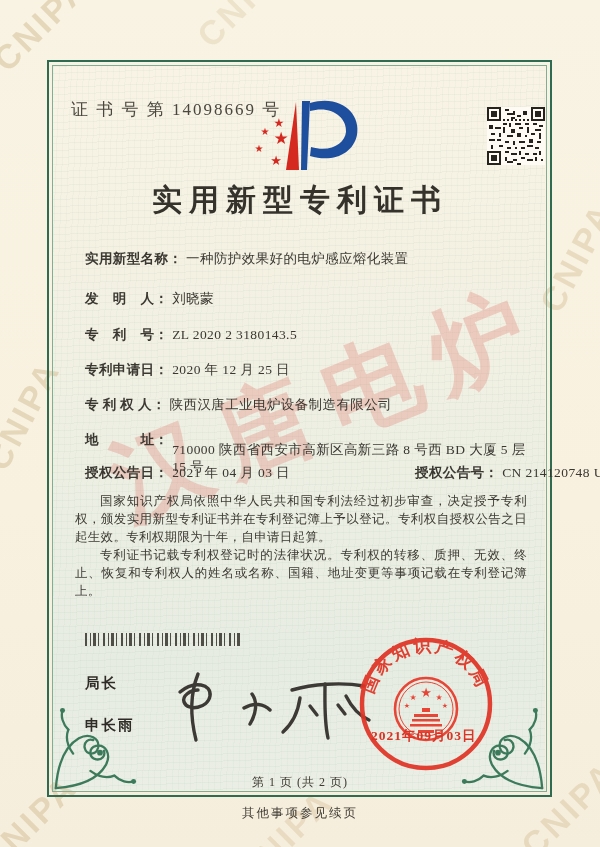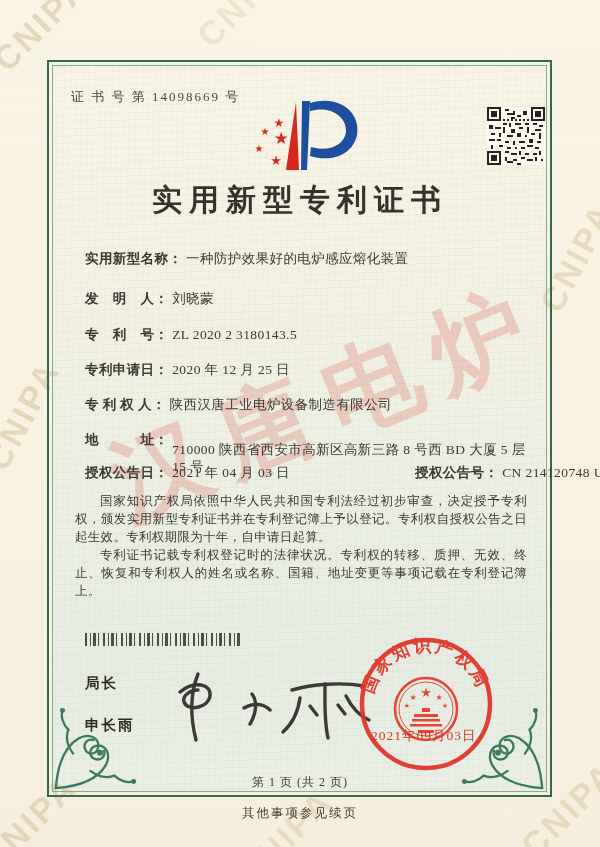--- a/index.html
+++ b/index.html
@@ -29,22 +29,22 @@
   .inner-bg{
     position:absolute;left:53px;top:66px;width:492px;height:724px;z-index:0;
     background:
       repeating-linear-gradient(92deg,rgba(130,170,145,.05) 0 1px,transparent 1px 6px),
       repeating-linear-gradient(178deg,rgba(120,165,140,.07) 0 1px,transparent 1px 7px),
       linear-gradient(180deg,#f8f3e5 0%,#f4f1e3 28%,#edefe3 55%,#e7ece2 82%,#eaeee4 100%);
   }
   
   .flourish{position:absolute;width:96px;height:96px;z-index:2;}
   
-  .cert-number{position:absolute;left:71px;top:88px;z-index:3;
-    font-size:13px;letter-spacing:2px;color:#4c473e;}
+  .cert-number{position:absolute;left:71px;top:98px;z-index:3;
+    font-size:17px;letter-spacing:2px;color:#4c473e;}
   .logo{position:absolute;left:243px;top:90px;width:122px;height:92px;z-index:3;}
   .qr{position:absolute;left:487px;top:107px;width:58px;height:58px;z-index:3;}
   .title{position:absolute;left:0;top:180px;width:600px;text-align:center;z-index:3;
     font-size:30px;font-weight:700;letter-spacing:7px;color:#35322c;}
   .frow{position:absolute;left:85px;z-index:3;font-size:13.5px;letter-spacing:.4px;
     color:#3b3832;}
   .frow .lab{display:inline-block;vertical-align:top;white-space:nowrap;font-weight:bold;}
   .frow .val{display:inline-block;vertical-align:top;max-width:372px;line-height:17px;}
   .grant2{position:absolute;left:330px;top:0;white-space:nowrap;}
   .paras{position:absolute;left:75px;top:492px;width:452px;z-index:3;
@@ -52,21 +52,21 @@
   .paras p{margin:0;text-indent:2em;}
   .barcode{position:absolute;left:85px;top:633px;width:155px;height:13px;z-index:3;opacity:.85;
     background:repeating-linear-gradient(90deg,#35322c 0 2px,transparent 2px 5px,
       #35322c 5px 6px,transparent 6px 8px,#35322c 8px 11px,transparent 11px 13px,
       #35322c 13px 14px,transparent 14px 18px);}
   .signer{position:absolute;left:85px;z-index:3;font-size:14.5px;font-weight:600;
     color:#2f2b26;letter-spacing:2px;}
   .sig{position:absolute;left:160px;top:668px;width:215px;height:82px;z-index:3;}
   .seal{position:absolute;left:356px;top:634px;width:140px;height:140px;z-index:3;opacity:.93;}
   .seal-date{position:absolute;left:371px;top:727px;z-index:4;font-size:13.5px;
-    font-weight:400;letter-spacing:1px;color:#d93425;}
+    font-weight:700;letter-spacing:1px;color:#d93425;}
   .page-num{position:absolute;left:0;top:774px;width:600px;text-align:center;z-index:3;
     font-size:12px;letter-spacing:1px;color:#3f3b33;}
   .cont-note{position:absolute;left:0;top:805px;width:600px;text-align:center;z-index:3;
     font-size:12.5px;letter-spacing:2px;color:#3f3b33;}
 </style>
 </head>
 <body>
 
 <div class="page">
 

